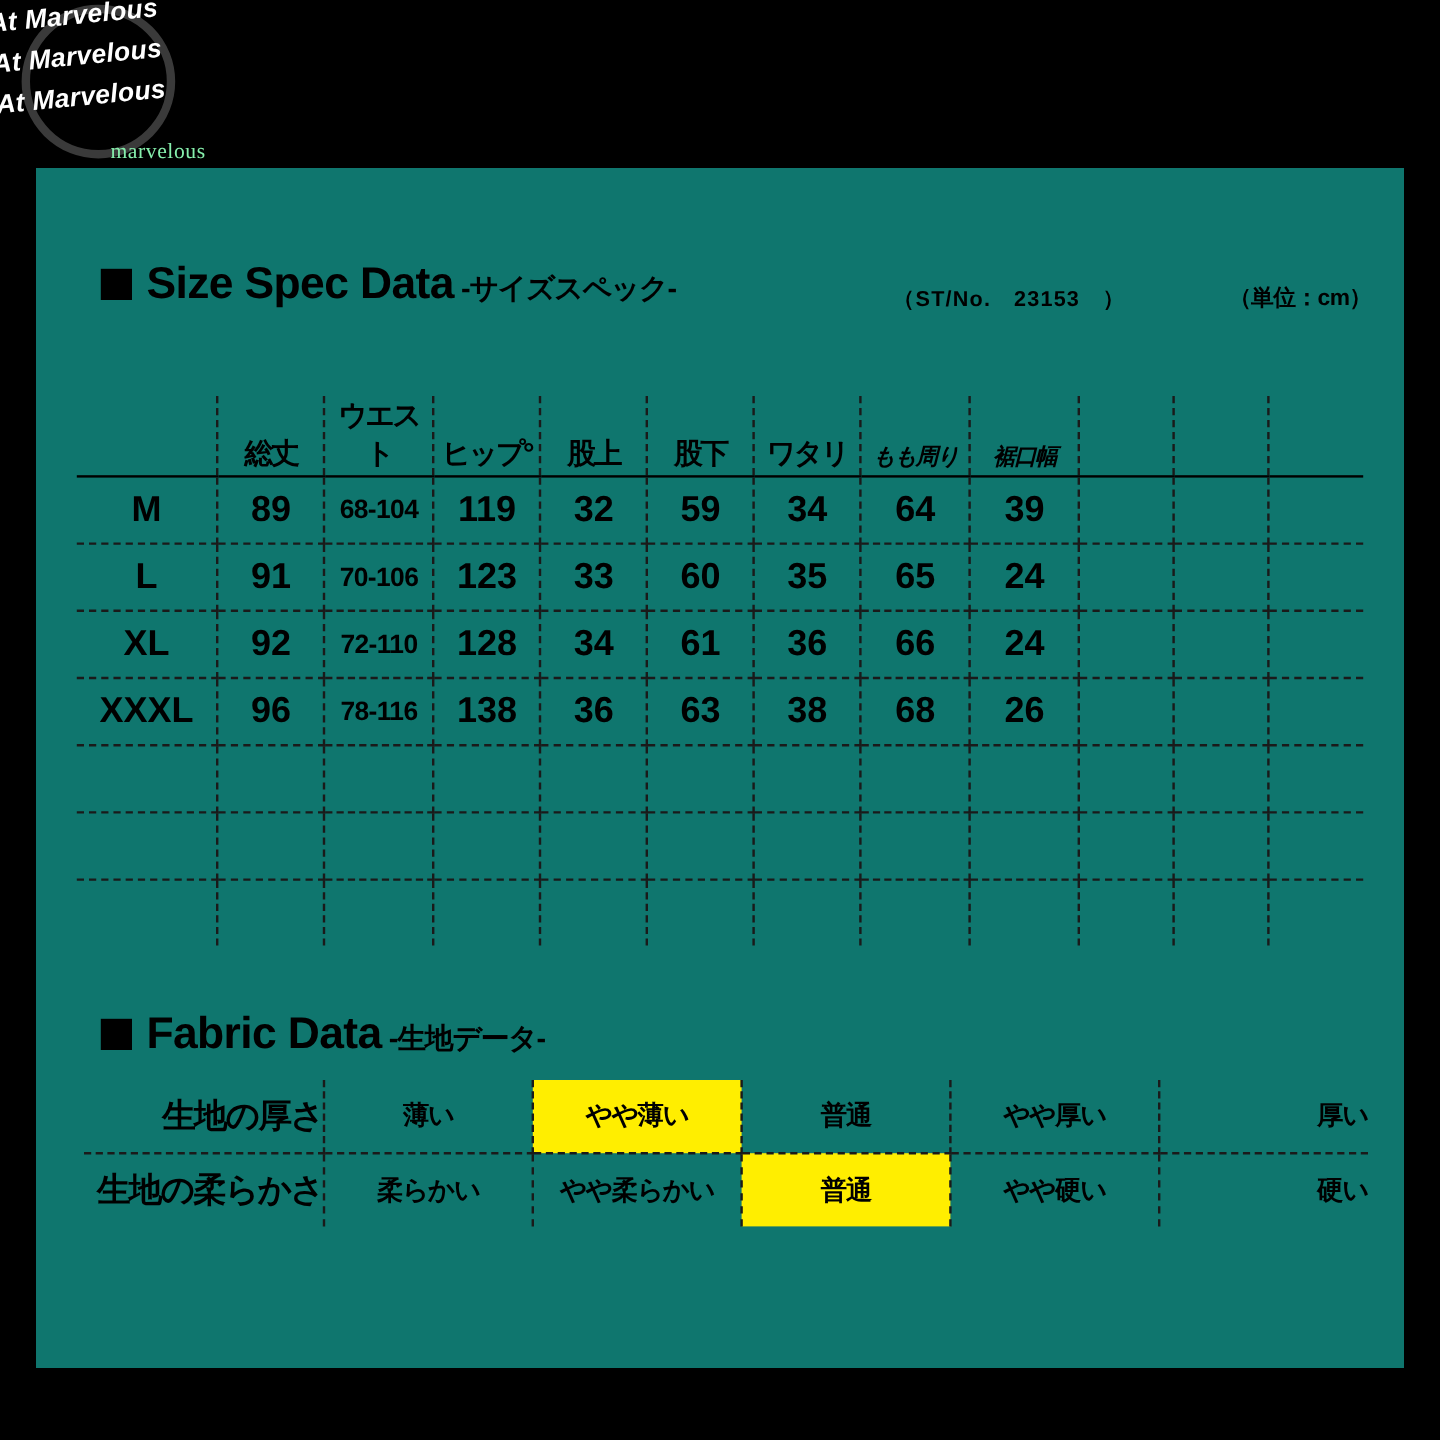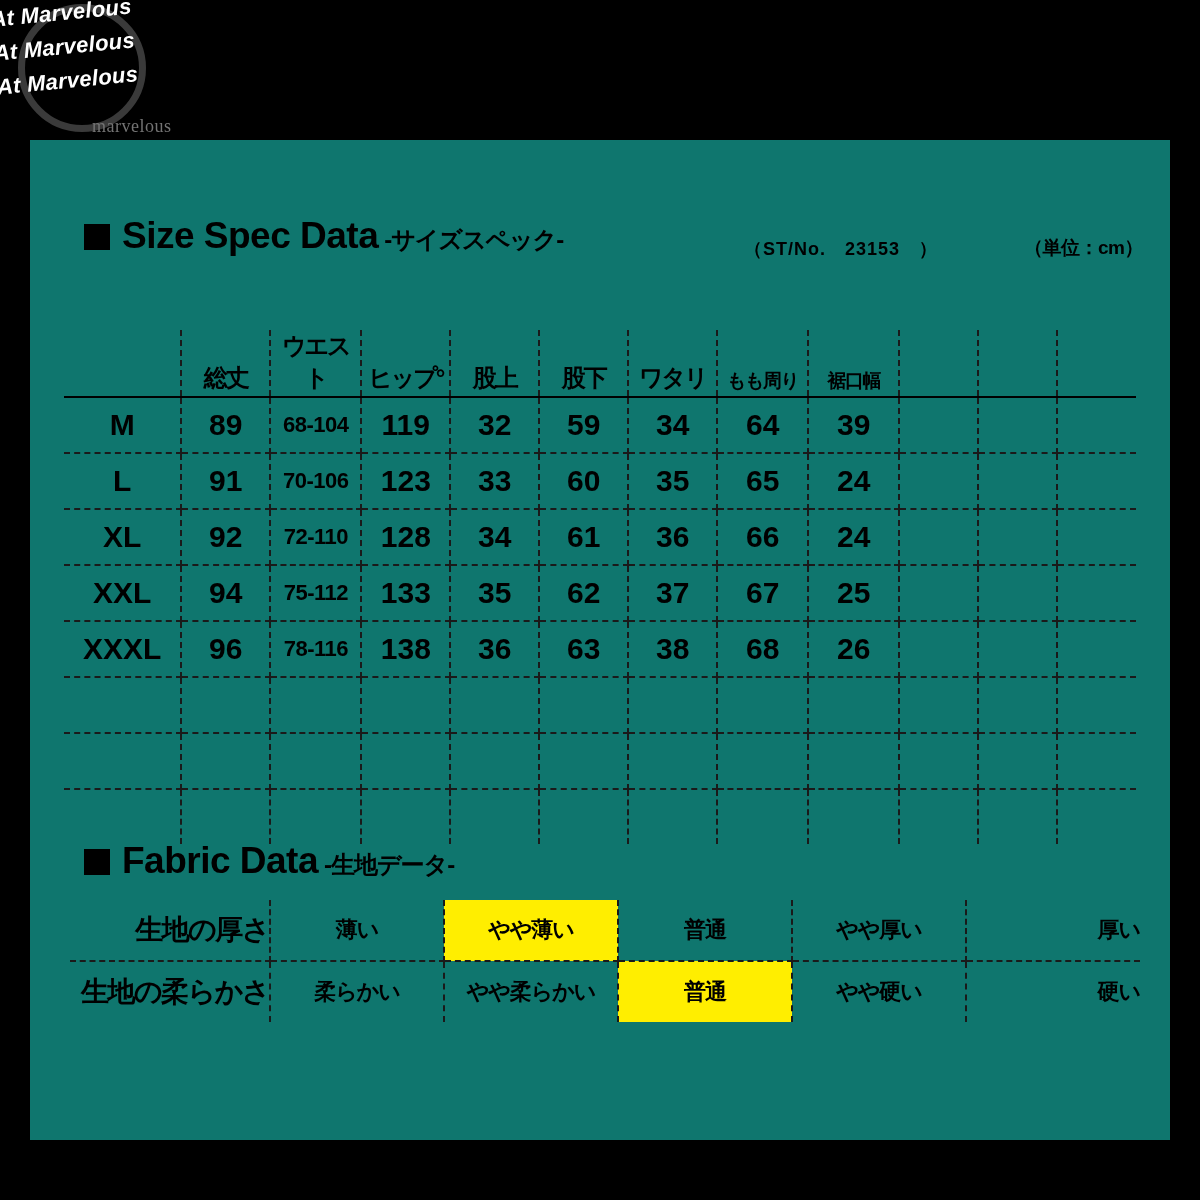--- a/index.html
+++ b/index.html
@@ -36,21 +36,21 @@
     width: 128px;
     height: 128px;
     border-radius: 50%;
     border: 7px solid #3a3a3a;
     box-sizing: border-box;
   }
   .wm-sub {
     position: absolute;
     left: 92px;
     top: 116px;
-    color: #737373;
+    color: #86efac;
     font-size: 18px;
     letter-spacing: .5px;
     font-family: "Liberation Serif", serif;
   }
   .wm-lines {
     position: absolute;
     left: -6px;
     top: 2px;
     transform: rotate(-5.5deg);
   }
@@ -165,20 +165,21 @@
   .col-blank { width: 78px; }
   .hdr-jp {
     font-size: 24px;
     letter-spacing: -2px;
     font-weight: bold;
   }
   .hdr-sm {
     font-size: 19px;
     letter-spacing: -1.5px;
     font-weight: bold;
+    font-style: italic;
   }
   .sizecell {
     font-size: 30px;
     letter-spacing: 0px;
     font-family: "Liberation Sans", sans-serif;
   }
   .valcell {
     font-size: 30px;
     font-family: "Liberation Sans", sans-serif;
   }
@@ -333,34 +334,20 @@
           <td class="valcell">34</td>
           <td class="valcell">61</td>
           <td class="valcell">36</td>
           <td class="valcell">66</td>
           <td class="valcell">24</td>
           <td></td>
           <td></td>
           <td></td>
         </tr>
 
-        <tr>
-          <td class="sizecell">XXL</td>
-          <td class="valcell">94</td>
-          <td class="valcell range">75-112</td>
-          <td class="valcell">133</td>
-          <td class="valcell">35</td>
-          <td class="valcell">62</td>
-          <td class="valcell">37</td>
-          <td class="valcell">67</td>
-          <td class="valcell">25</td>
-          <td></td>
-          <td></td>
-          <td></td>
-        </tr>
 
         <tr>
           <td class="sizecell">XXXL</td>
           <td class="valcell">96</td>
           <td class="valcell range">78-116</td>
           <td class="valcell">138</td>
           <td class="valcell">36</td>
           <td class="valcell">63</td>
           <td class="valcell">38</td>
           <td class="valcell">68</td>

